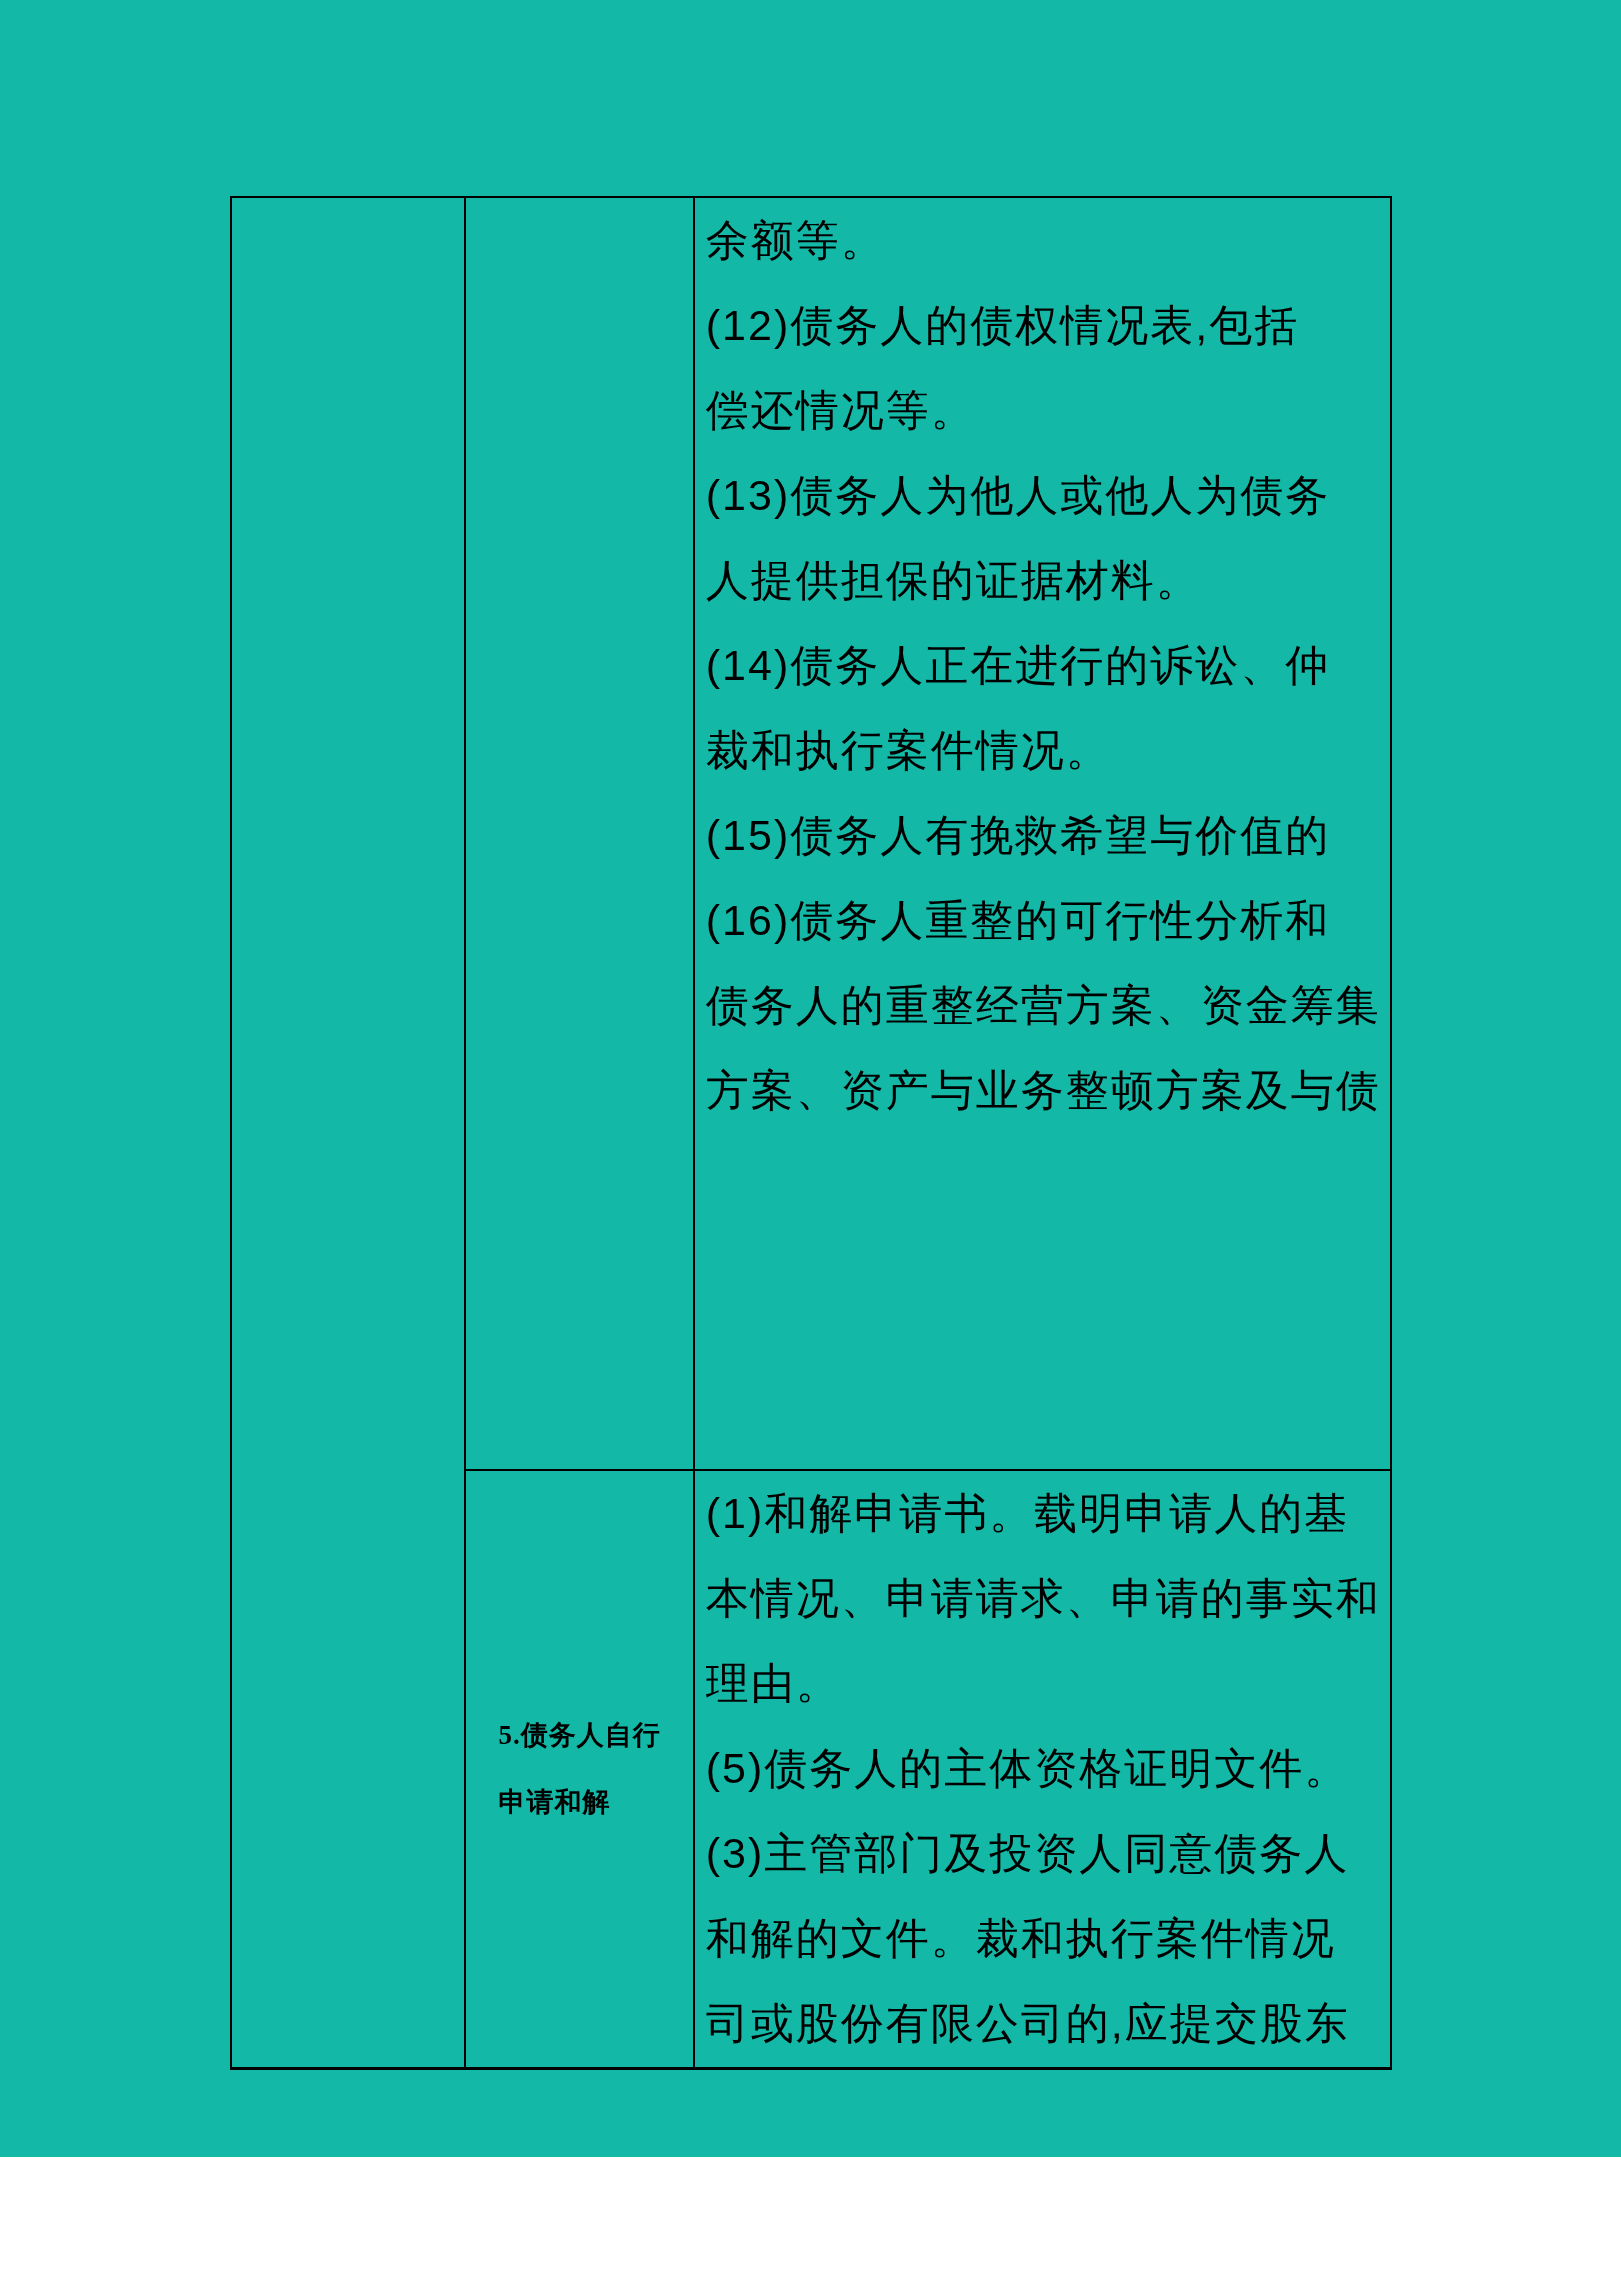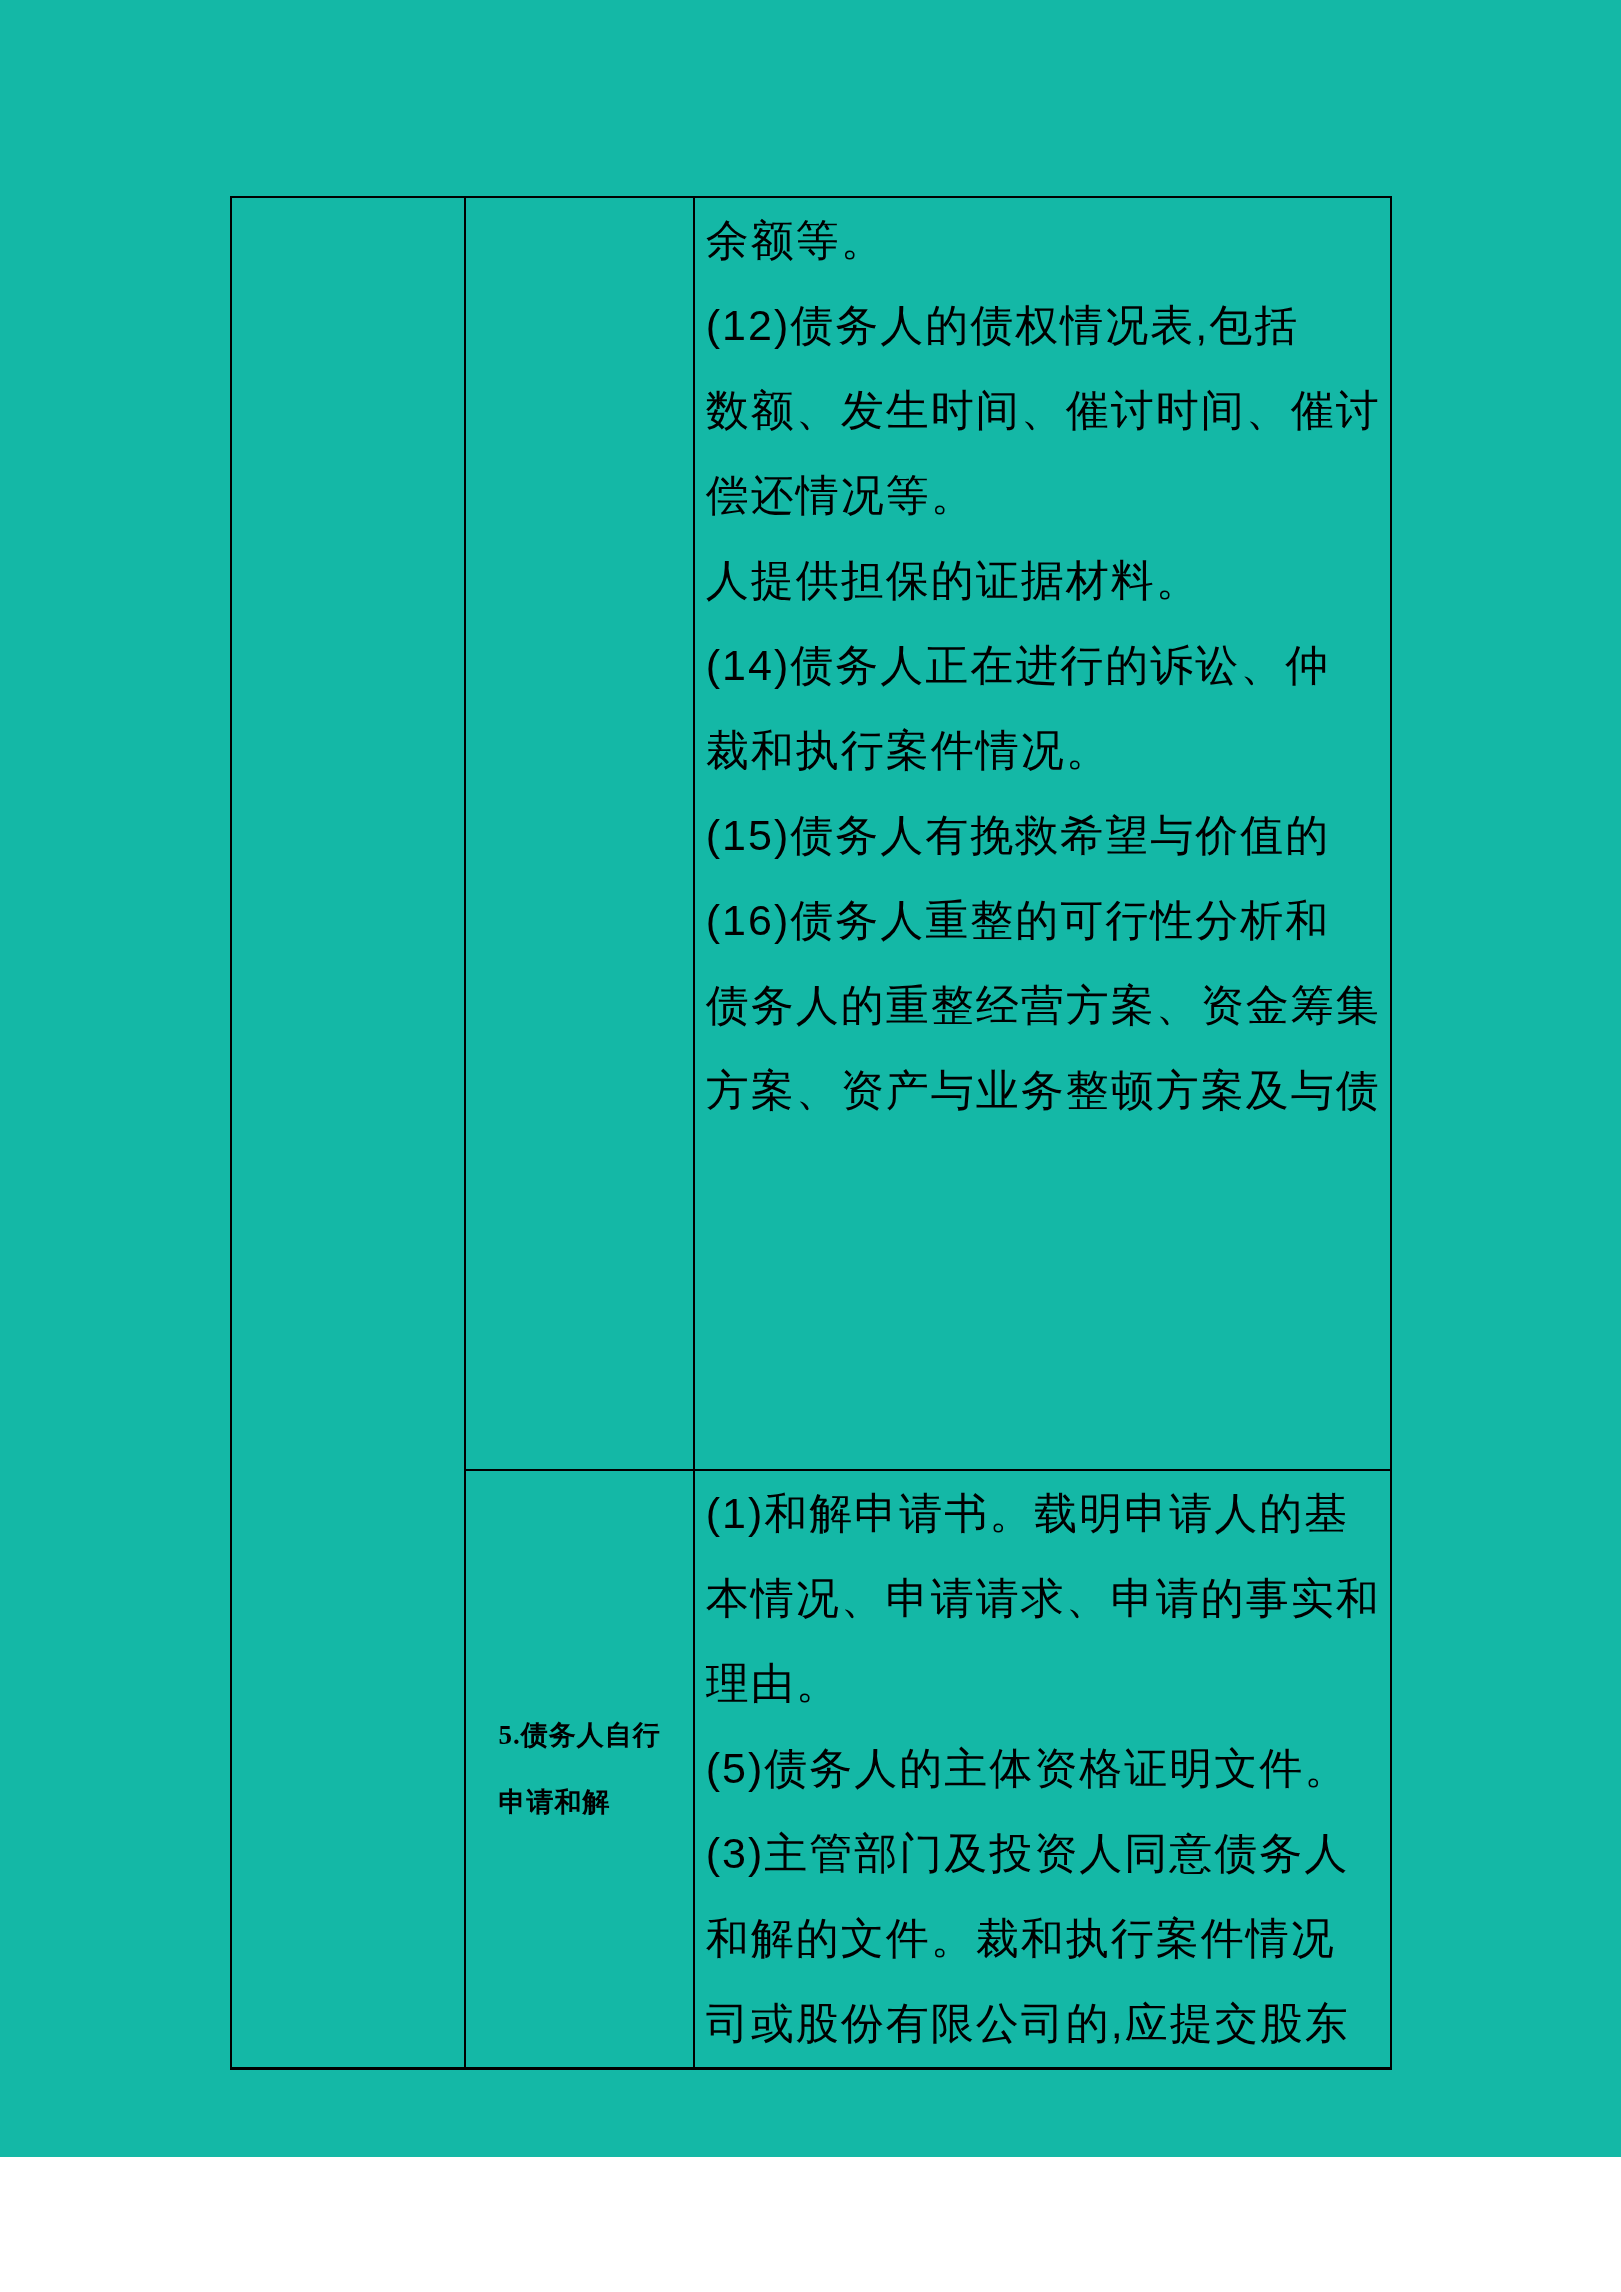--- a/index.html
+++ b/index.html
@@ -92,22 +92,22 @@
   <div class="doc-table">
 
     <div class="cell cell-category"></div>
 
     <div class="cell cell-label-r1"></div>
 
     <div class="cell cell-content-r1">
       <div class="content-lines">
           <div class="text-line">余额等。</div>
           <div class="text-line">(12)债务人的债权情况表,包括</div>
-          <div class="text-line">数额、发生时间、催讨时间、催讨</div>
           <div class="text-line">偿还情况等。</div>
+          <div class="text-line">(13)债务人为他人或他人为债务</div>
           <div class="text-line">人提供担保的证据材料。</div>
           <div class="text-line">(14)债务人正在进行的诉讼、仲</div>
           <div class="text-line">裁和执行案件情况。</div>
           <div class="text-line">(15)债务人有挽救希望与价值的</div>
           <div class="text-line">(16)债务人重整的可行性分析和</div>
           <div class="text-line">债务人的重整经营方案、资金筹集</div>
           <div class="text-line">方案、资产与业务整顿方案及与债</div>
         </div>
     </div>
 

